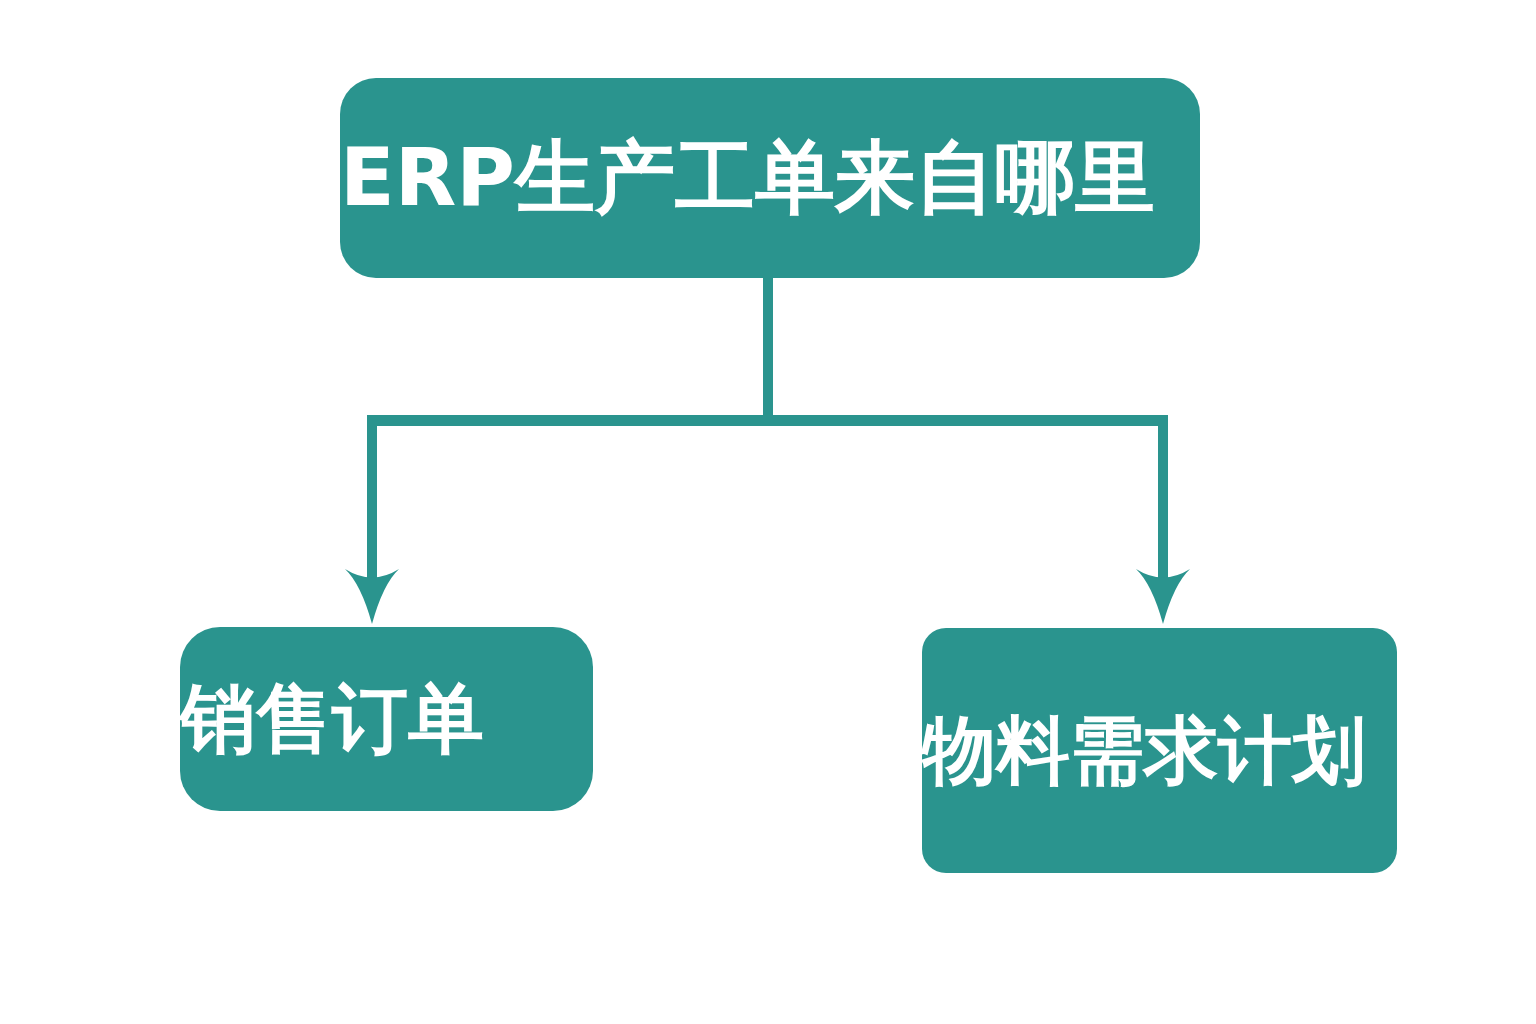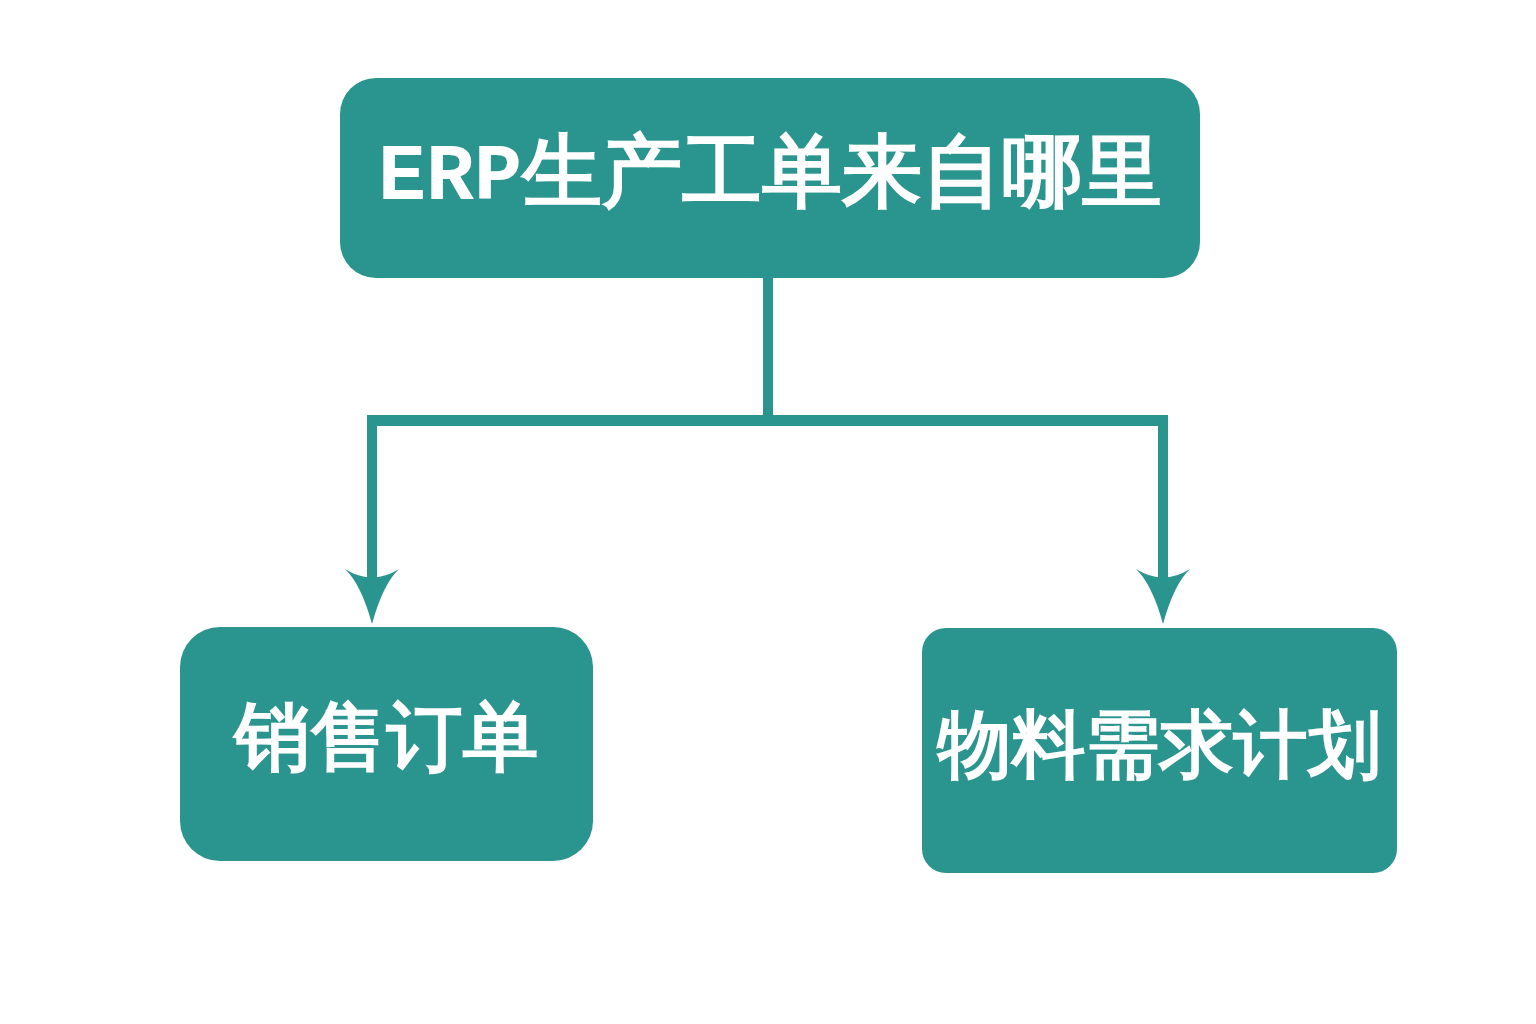--- a/index.html
+++ b/index.html
@@ -26,36 +26,35 @@
     height: 1024px;
     pointer-events: none;
   }
   .connector-shape { fill: var(--accent); }
   .node {
     position: absolute;
     background: var(--accent);
     color: var(--node-text);
     display: flex;
     align-items: center;
-    justify-content: center;
+    justify-content: flex-start;
     text-align: center;
     font-weight: bold;
     line-height: 1.1;
     white-space: nowrap;
-    font-family: Liberation Mono, monospace;
   }
   .node-root {
     left: 340px; top: 78px;
     width: 860px; height: 200px;
     border-radius: 36px;
     font-size: 80px;
   }
   .node-sales {
     left: 180px; top: 627px;
-    width: 413px; height: 234px;
+    width: 413px; height: 184px;
     border-radius: 40px;
     font-size: 76px;
   }
   .node-mrp {
     left: 922px; top: 628px;
     width: 475px; height: 245px;
     border-radius: 24px;
     font-size: 74px;
   }
 </style>

